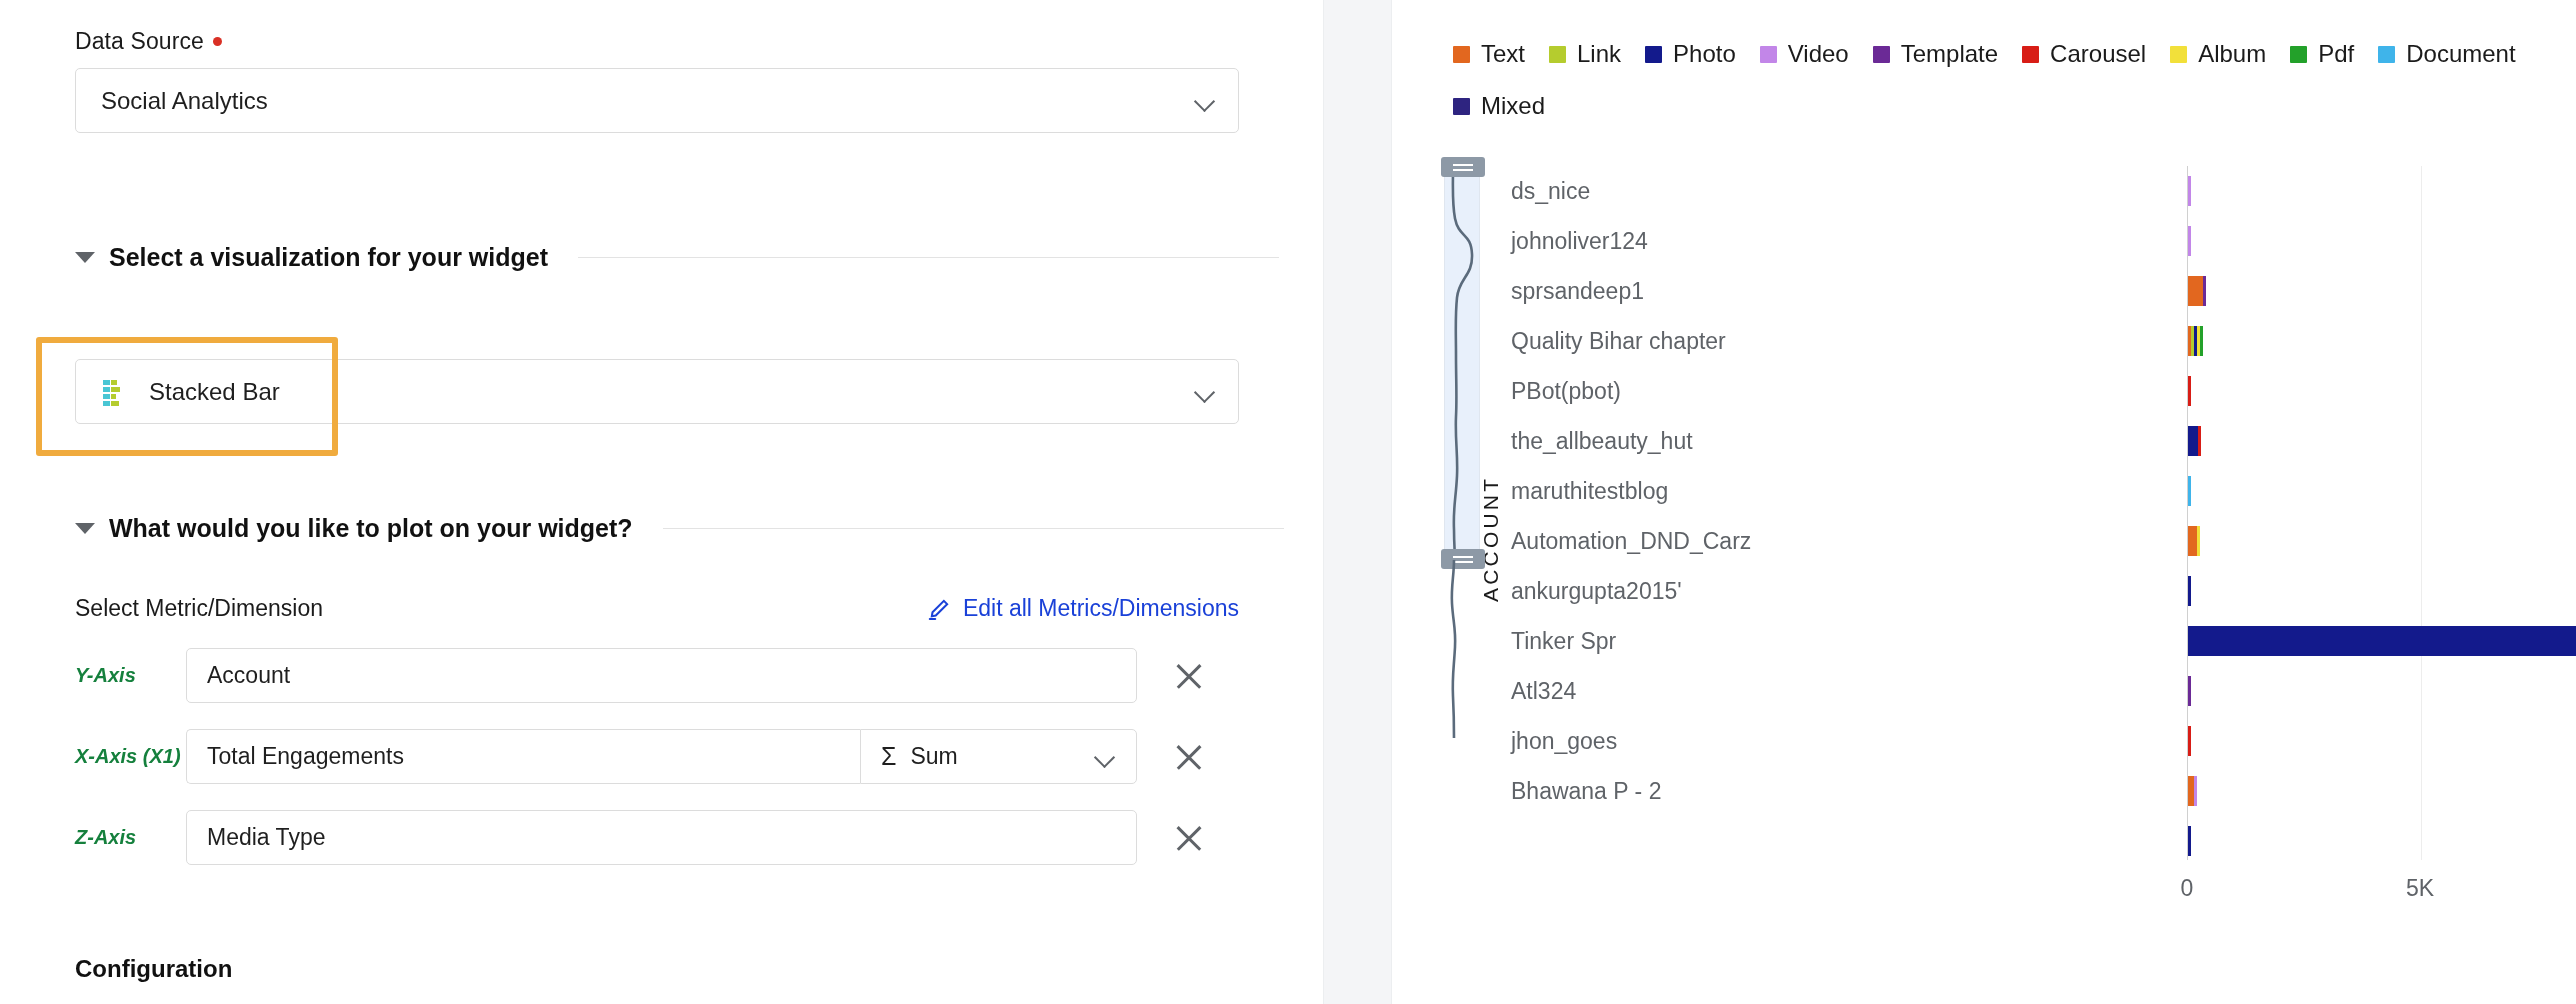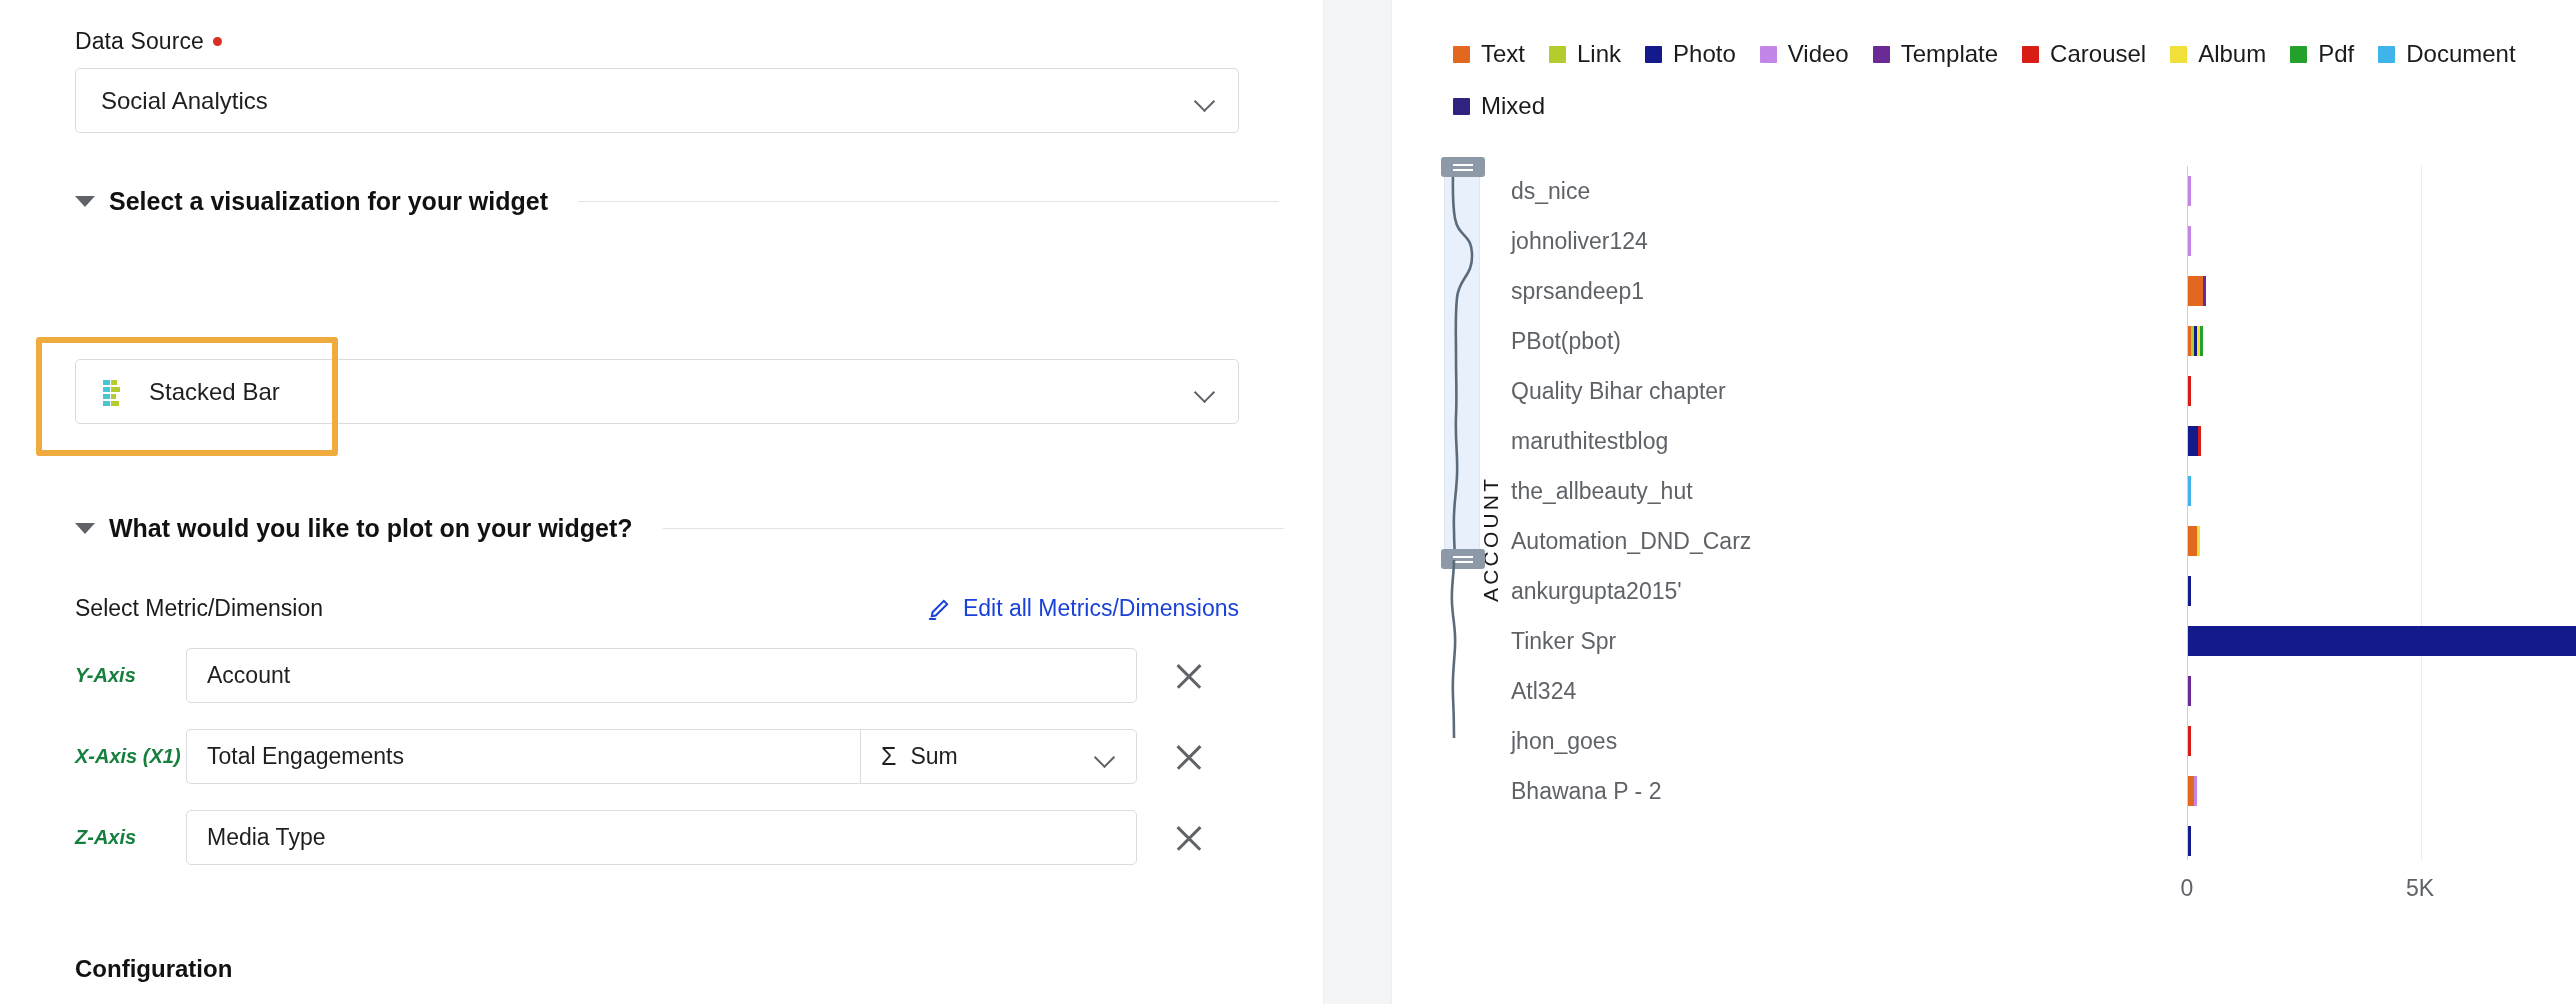--- a/index.html
+++ b/index.html
@@ -223,21 +223,21 @@
     <div class="field-label">
       <span>Data Source</span>
       <span class="req-dot"></span>
     </div>
 
     <div class="select-box">
       <span class="value">Social Analytics</span>
       <span class="chev"></span>
     </div>
 
-    <div class="section-head" style="margin-top:54px;">
+    <div class="section-head" style="margin-top:110px;">
       <span class="tri"></span>
       <span class="section-title">Select a visualization for your widget</span>
       <span class="rule"></span>
     </div>
 
     <div class="viz-row">
       <span class="value">
         <span class="stackbar-icon">
           <svg viewBox="0 0 30 30" width="30" height="30">
             <rect x="2" y="3" width="7" height="5" fill="#49c6d4"></rect>
@@ -382,30 +382,30 @@
           <div class="cat-row">
             <span class="cat-label">ds_nice</span>
           </div>
           <div class="cat-row">
             <span class="cat-label">johnoliver124</span>
           </div>
           <div class="cat-row">
             <span class="cat-label">sprsandeep1</span>
           </div>
           <div class="cat-row">
+            <span class="cat-label">Quality Bihar chapter</span>
+          </div>
+          <div class="cat-row">
             <span class="cat-label">PBot(pbot)</span>
           </div>
           <div class="cat-row">
-            <span class="cat-label">Quality Bihar chapter</span>
+            <span class="cat-label">the_allbeauty_hut</span>
           </div>
           <div class="cat-row">
             <span class="cat-label">maruthitestblog</span>
-          </div>
-          <div class="cat-row">
-            <span class="cat-label">the_allbeauty_hut</span>
           </div>
           <div class="cat-row">
             <span class="cat-label">Automation_DND_Carz</span>
           </div>
           <div class="cat-row">
             <span class="cat-label">ankurgupta2015'</span>
           </div>
           <div class="cat-row">
             <span class="cat-label">Tinker Spr</span>
           </div>

